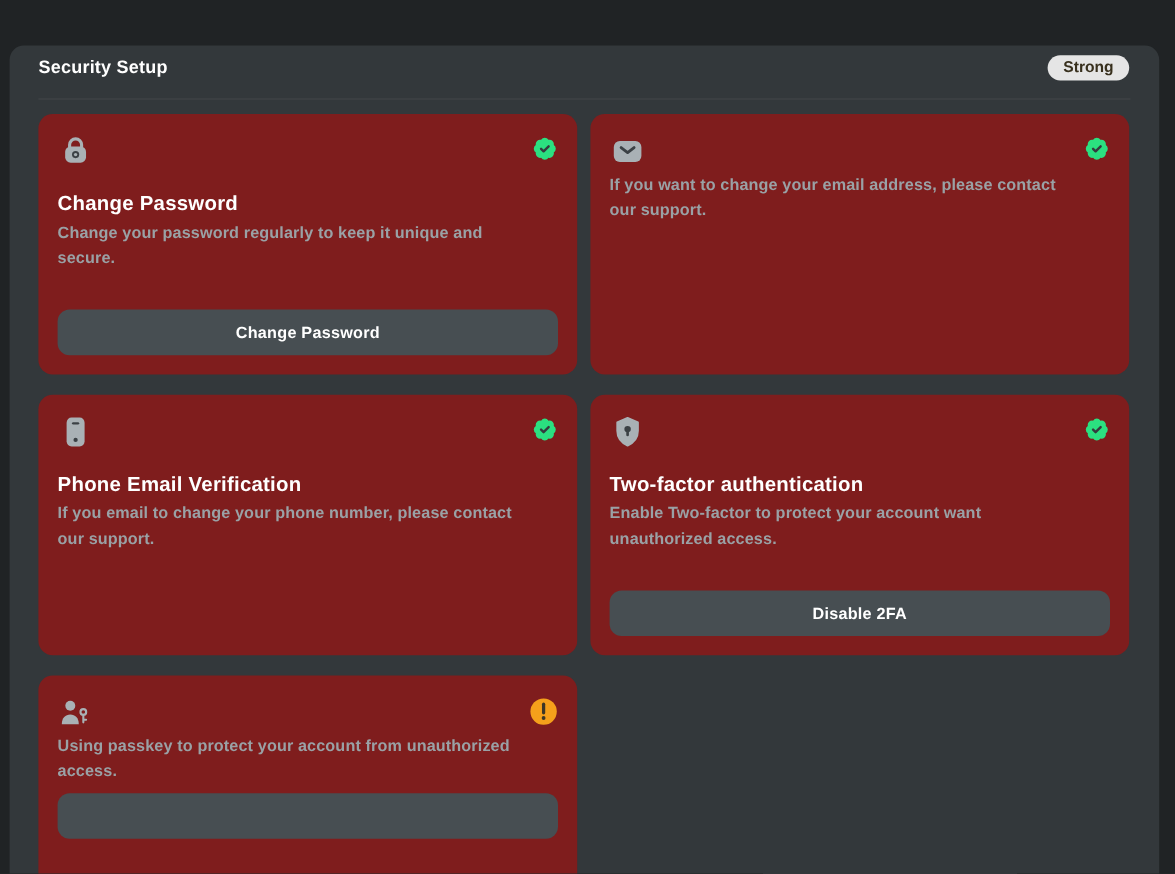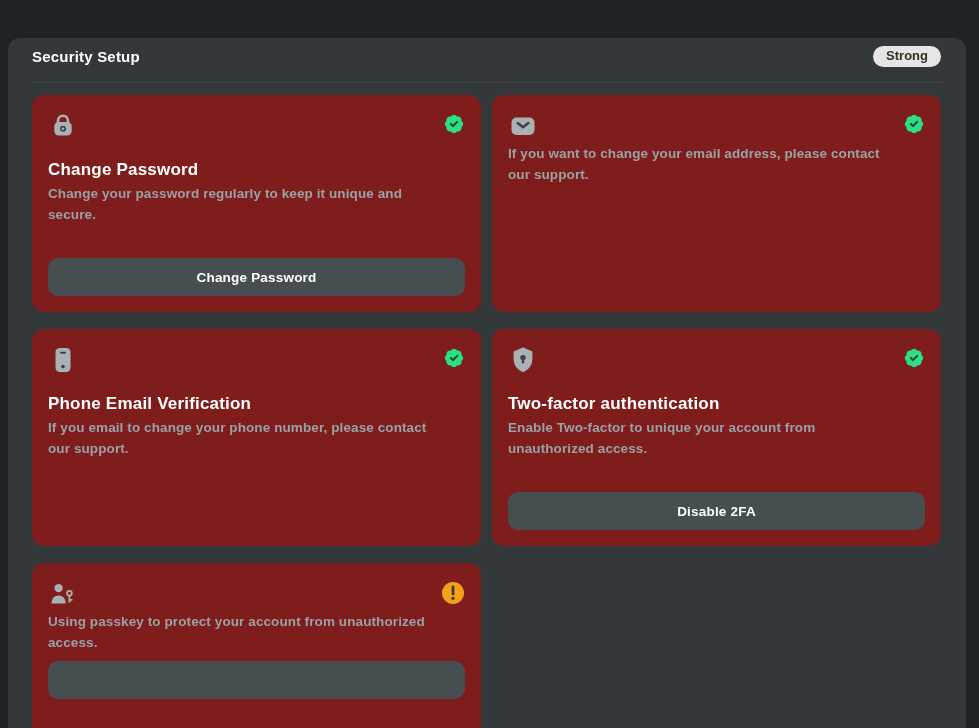--- a/index.html
+++ b/index.html
@@ -184,21 +184,21 @@
           </svg>
         </span>
         <span class="status">
           <svg width="22" height="22" viewBox="0 0 24 24">
             <path d="M3.85 8.62a4 4 0 0 1 4.78-4.77 4 4 0 0 1 6.74 0 4 4 0 0 1 4.78 4.78 4 4 0 0 1 0 6.74 4 4 0 0 1-4.77 4.78 4 4 0 0 1-6.75 0 4 4 0 0 1-4.78-4.77 4 4 0 0 1 0-6.76Z" fill="#2be080"></path>
             <path d="m8.6 12 2.3 2.3 4.6-4.6" fill="none" stroke="#343b3e" stroke-width="2.2" stroke-linecap="round" stroke-linejoin="round"></path>
           </svg>
         </span>
       </div>
       <h2 class="card-title">Two-factor authentication</h2>
-      <p class="card-desc">Enable Two-factor to unique your account from unauthorized access.</p>
+      <p class="card-desc">Enable Two-factor to protect your account want unauthorized access.</p>
       <button class="card-btn">Disable 2FA</button>
     </section>
 
     <section class="card">
       <div class="card-top">
         <span class="icon">
           <svg width="34" height="30" viewBox="0 0 34 30">
             <circle cx="12" cy="8.3" r="4.7" fill="#a9b1b5"></circle>
             <path d="M4 25.8 v-0.4 C4 20 7.4 16.6 12 16.6 s8 3.4 8 8.8 v0.4 Z" fill="#a9b1b5"></path>
             <circle cx="24.3" cy="14.2" r="2.7" fill="none" stroke="#a9b1b5" stroke-width="2"></circle>

